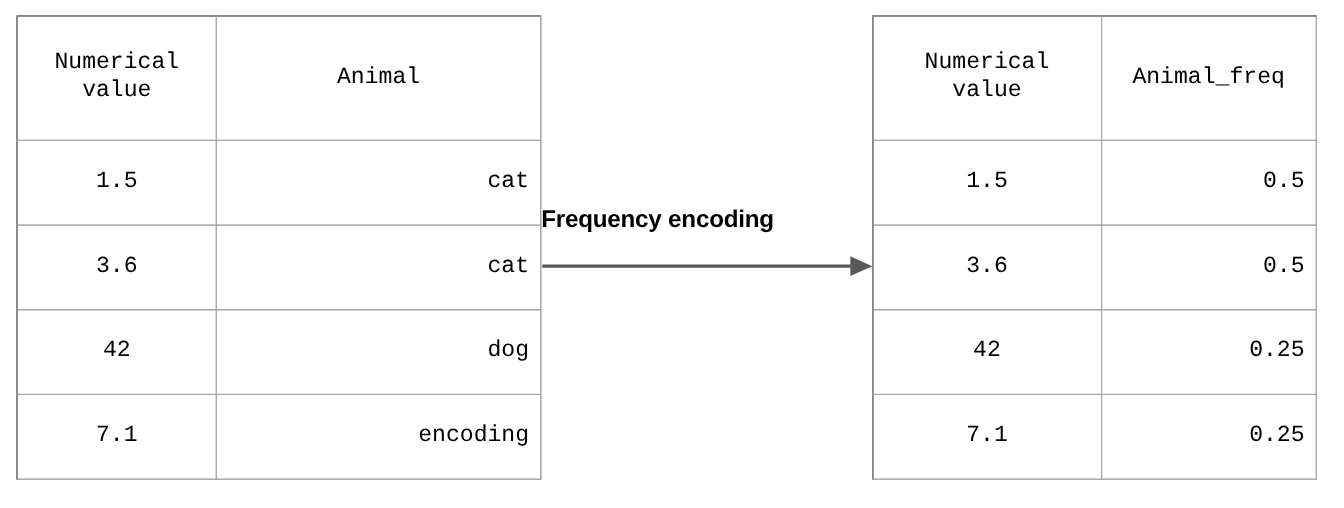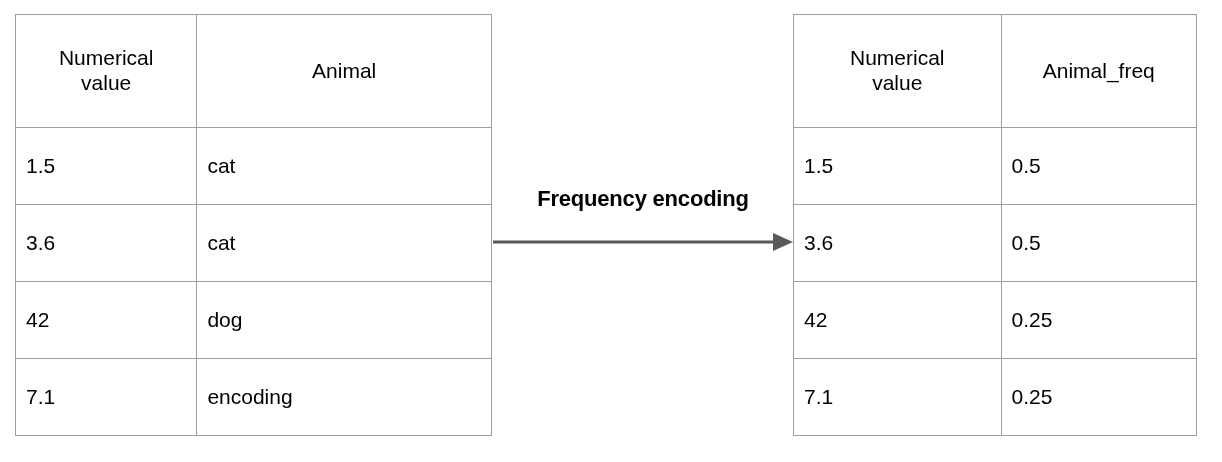--- a/index.html
+++ b/index.html
@@ -22,20 +22,21 @@
     width: 1222px;
     height: 462px;
   }
 
   
   .tbl {
     position: absolute;
     border-collapse: collapse;
     table-layout: fixed;
     background: #000000;
+    font-family: Liberation Mono, monospace;
   }
   .tbl td, .tbl th {
     border: 1px solid #9e9e9e;
     padding: 0 10px;
     font-weight: normal;
     font-size: 21px;
     line-height: 1.18;
     color: #000000;
     vertical-align: middle;
     background: #ffffff;
@@ -48,42 +49,42 @@
   }
   #table-encoded {
     left: 793px;
     top: 14px;
     width: 404px;
   }
 
   .hdr-row th { height: 112px; text-align: center; }
   .data-row td { height: 76px; }
 
-  .col-num { }
-  .col-cat { text-align: left; }
+  .col-num { text-align: center; }
+  .col-cat { text-align: right; }
 
   #table-source .c0 { width: 181px; }
   #table-source .c1 { width: 294px; }
   #table-encoded .c0 { width: 207px; }
   #table-encoded .c1 { width: 195px; }
 
   
   .arrow-group {
     position: absolute;
     left: 492px;
     top: 186px;
     width: 302px;
     height: 80px;
   }
   .arrow-label {
     position: absolute;
     left: 0;
     top: 0;
     width: 302px;
-    text-align: center;
+    text-align: left;
     font-size: 22px;
     font-weight: bold;
     color: #000000;
     white-space: nowrap;
     letter-spacing: -0.2px;
   }
   .arrow-svg {
     position: absolute;
     left: 0;
     top: 44px;

